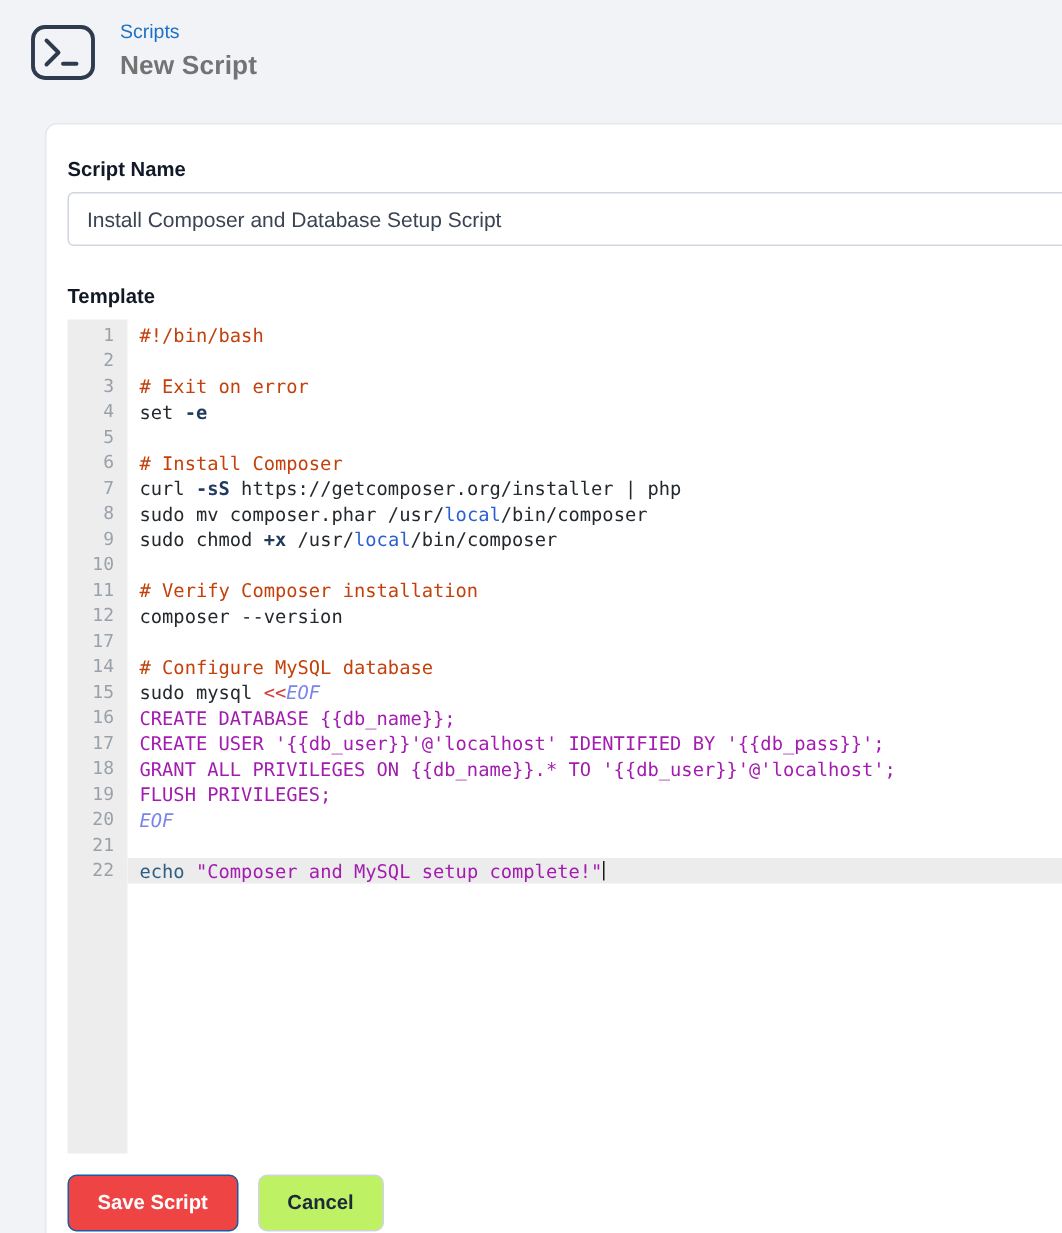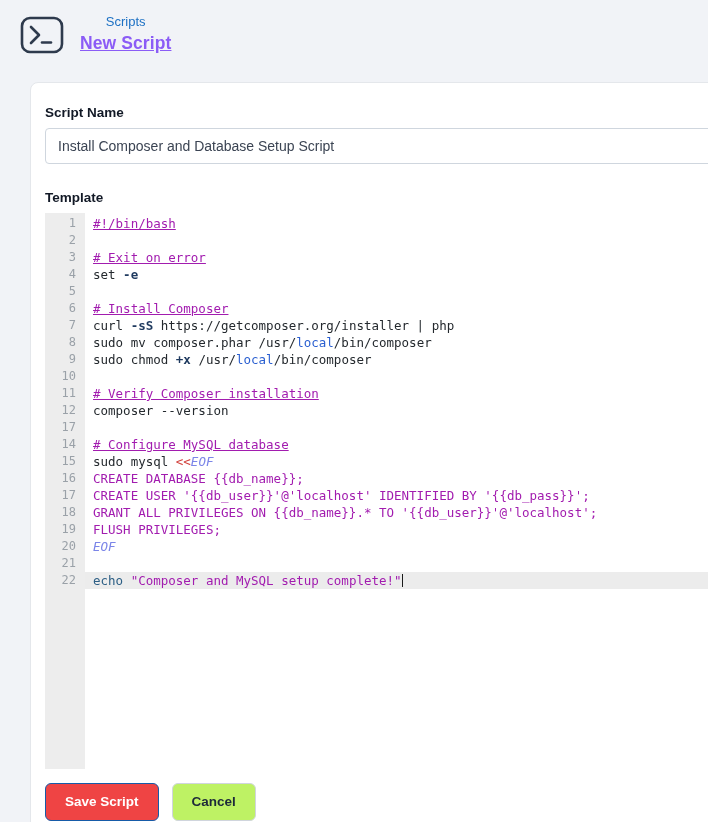--- a/index.html
+++ b/index.html
@@ -7,26 +7,26 @@
   body {
     background:#f1f3f7;
     font-family:"Liberation Sans", sans-serif;
     position:relative;
     color:#1c2733;
   }
 
   
   .page-header { position:absolute; top:0; left:0; right:0; height:82px; }
   .app-icon { position:absolute; left:20px; top:15px; width:44px; height:40px; }
-  .hdr-text { position:absolute; left:80px; top:12px;text-align:center; }
+  .hdr-text { position:absolute; left:80px; top:12px; }
   .breadcrumb {
     display:inline-block; font-size:13px; color:#1d71c4; cursor:pointer;
     text-decoration:none; line-height:16px;
   }
-  .page-title { font-size:17.5px; font-weight:700; color:#8b5cf6; margin-top:3px; letter-spacing:.1px;text-decoration:underline; }
+  .page-title { font-size:17.5px; font-weight:700; color:#737373; margin-top:3px; letter-spacing:.1px; }
 
   
   .card {
     position:absolute; left:30px; top:82px; width:700px; height:780px;
     background:#ffffff; border:1px solid #e4e7eb; border-radius:8px;
     padding:22px 14px 20px 14px;
   }
   .field-label {
     font-size:13.5px; font-weight:700; color:#121926; margin-bottom:8px;
   }
@@ -44,21 +44,21 @@
     font-family:"DejaVu Sans Mono","Liberation Mono",monospace;
     font-size:12.5px; line-height:17px; cursor:text;
   }
   .gutter { width:40px; flex-shrink:0; background:#ededed; padding-top:2px; }
   .ln { height:17px; text-align:right; padding-right:9px; color:#9aa1a8; font-size:12px; }
   .code-col { flex:1; overflow:hidden; padding-top:2px; }
   .cl { height:17px; padding-left:8px; white-space:pre; color:#24292e; }
   .cl.act { background:#ececec; }
 
   .tok-d  { color:#24292e; }
-  .tok-cm { color:#a21caf;text-decoration:underline; }
+  .tok-cm { color:#c2410c; }
   .tok-fl { color:#1f3a5f; font-weight:700; }
   .tok-kw { color:#2a5fd0; }
   .tok-rd { color:#d2413c; }
   .tok-hd { color:#7b85e8;font-style:italic; }
   .tok-st { color:#a21caf;margin-top:32px; }
   .tok-bi { color:#2d5f85; }
   .caret {
     display:inline-block; width:1.5px; height:13px; background:#1a1a1a;
     vertical-align:-2px;
   }

